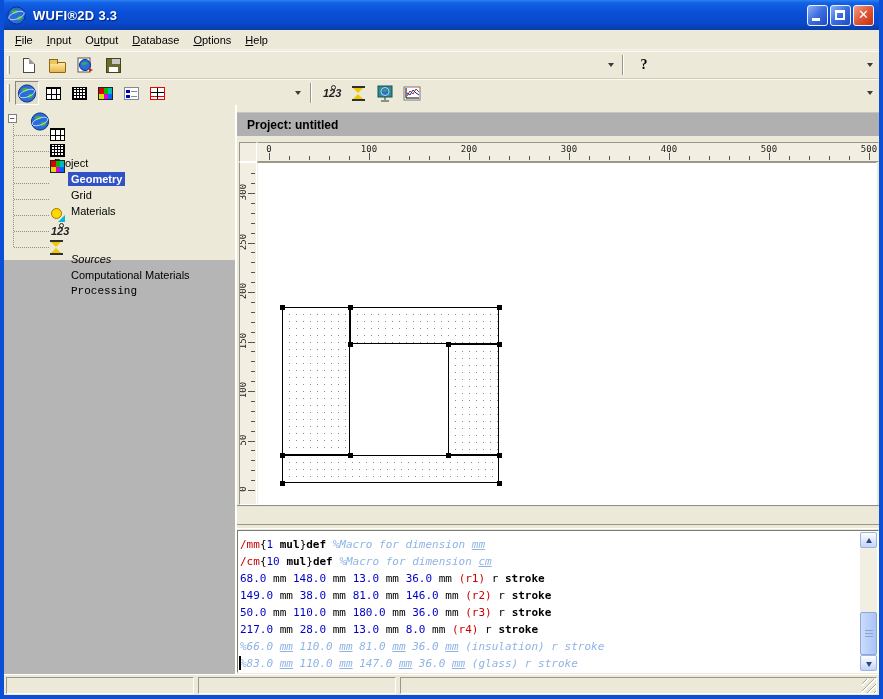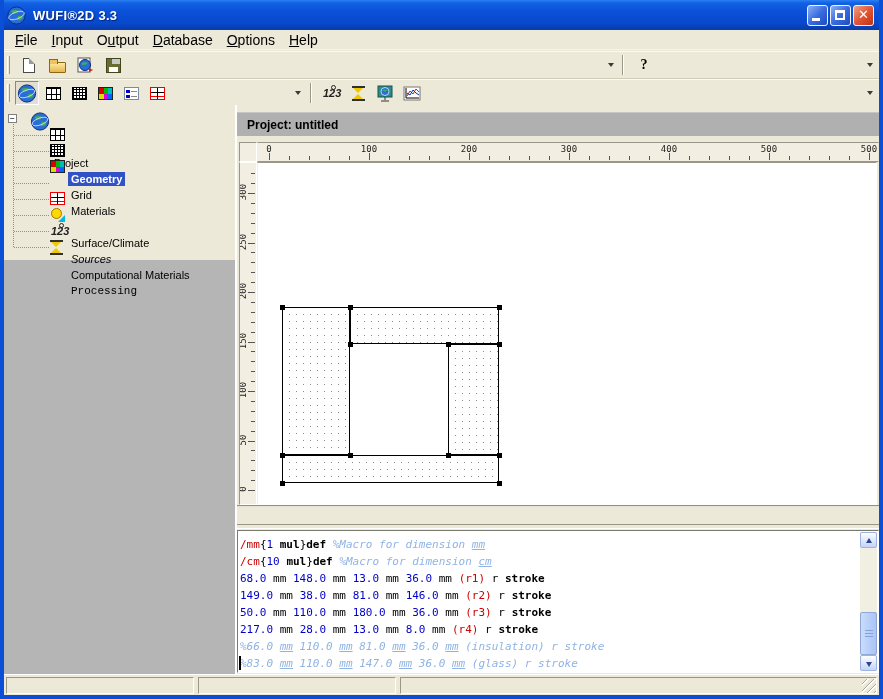--- a/index.html
+++ b/index.html
@@ -17,21 +17,21 @@
   .wbtn{width:21px;height:21px;border:1px solid #eef4ff;border-radius:3px;position:relative;}
   .wbtn.minb,.wbtn.maxb{background:linear-gradient(135deg,#8db0f4 0%,#3a6ce0 50%,#1e4cc0 100%);}
   .wbtn.closeb{background:linear-gradient(135deg,#f0a088 0%,#e05636 50%,#c03010 100%);}
   .glyph-min{position:absolute;left:4px;bottom:4px;width:8px;height:3px;background:#fff;}
   .glyph-max{position:absolute;left:4px;top:4px;width:10px;height:10px;border:2px solid #fff;border-top-width:3px;}
   .glyph-close{position:absolute;left:0;top:1px;width:19px;text-align:center;color:#fff;font-weight:bold;font-size:13px;font-family:"DejaVu Sans",sans-serif;}
   
   .client{position:absolute;left:0;top:30px;width:875px;height:665px;background:#ece9d8;}
   
   .menubar{position:absolute;left:0;top:0;width:875px;height:20px;background:#ece9d8;display:flex;align-items:center;padding-left:4px;border-bottom:1px solid #f6f4ea;}
-  .menu-item{padding:2px 7px;font-size:14px;color:#000;}
+  .menu-item{padding:2px 7px;font-size:11px;color:#000;}
   .menu-item u{text-underline-offset:1px;}
   
   .toolbar{position:absolute;left:0;width:875px;height:27px;background:#ece9d8;border-top:1px solid #fbfaf5;border-bottom:1px solid #cfccba;}
   .tb1{top:21px;height:28px;}
   .tb2{top:50px;top:49px;}
   .tgrip{position:absolute;left:3px;top:4px;width:3px;height:18px;border-left:1px solid #fff;border-right:1px solid #9a978a;}
   .tbtn{position:absolute;top:1px;width:24px;height:24px;display:flex;align-items:center;justify-content:center;}
   .tbtn.pressed{background:#e2ded0;border:1px solid;border-color:#8a8878 #fff #fff #8a8878;}
   .tsep{position:absolute;top:3px;width:2px;height:20px;border-left:1px solid #9a978a;border-right:1px solid #fff;}
   .tdrop{position:absolute;top:11px;width:0;height:0;border-left:3px solid transparent;border-right:3px solid transparent;border-top:4px solid #3a3a3a;}
@@ -274,24 +274,20 @@
             <span class="icon i-grid-dense tree-icon" style="left: 46px;"></span>
             <span class="lbl" style="left: 64px;">Grid</span>
           </div>
           <div class="connector-h" style="left: 10px; top: 62px; width: 35px;"></div>
           <div class="tree-row" style="top: 54px; padding-left: 40px;">
             <span class="icon i-materials-grid tree-icon" style="left: 46px;"></span>
             <span class="lbl" style="left: 64px;">Materials</span>
           </div>
           <div class="connector-h" style="left: 10px; top: 78px; width: 35px;"></div>
           <div class="connector-h" style="left: 10px; top: 94px; width: 35px;"></div>
-          <div class="tree-row" style="top: 86px;">
-            <span class="icon i-surface-climate-grid tree-icon" style="left: 46px;"></span>
-            <span class="lbl" style="left: 64px;">Surface/Climate</span>
-          </div>
           <div class="connector-h" style="left: 10px; top: 110px; width: 35px;"></div>
           <div class="tree-row" style="top: 102px; font-style: italic;">
             <span class="icon i-sources-tap tree-icon" style="left: 46px;"></span>
             <span class="lbl" style="left: 64px;">Sources</span>
           </div>
           <div class="connector-h" style="left: 10px; top: 126px; width: 35px;"></div>
           <div class="tree-row" style="top: 118px;">
             <span class="icon i-comp-123 tree-icon" style="left: 46px;"></span>
             <span class="lbl" style="left: 64px;">Computational Materials</span>
           </div>

